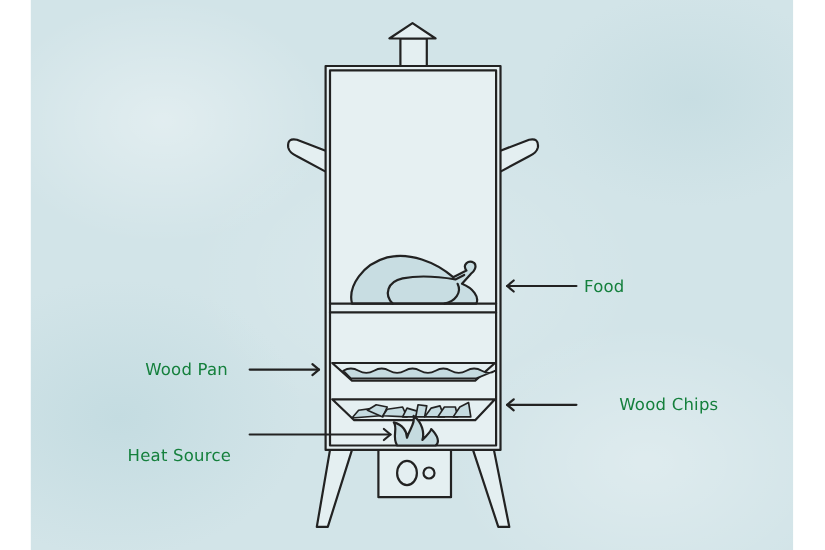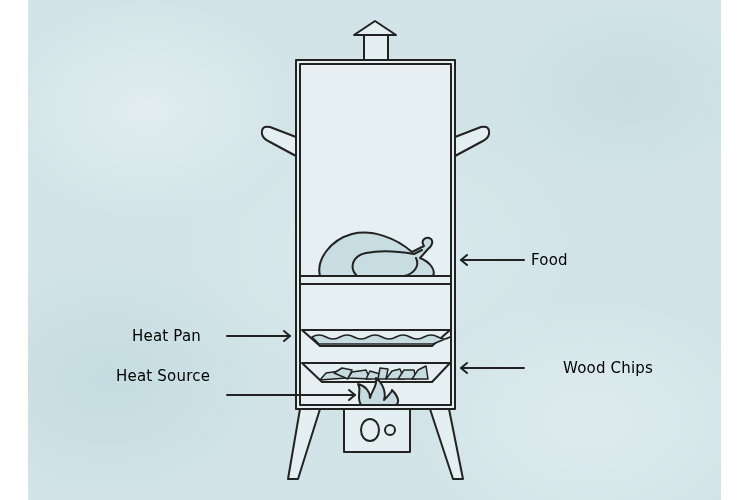--- a/index.html
+++ b/index.html
@@ -9,21 +9,21 @@
     background:
       radial-gradient(ellipse 220px 160px at 120px 110px, rgba(255,255,255,0.35), transparent 70%),
       radial-gradient(ellipse 260px 180px at 560px 420px, rgba(255,255,255,0.28), transparent 70%),
       radial-gradient(ellipse 200px 140px at 600px 90px, rgba(180,210,216,0.35), transparent 70%),
       radial-gradient(ellipse 240px 180px at 80px 380px, rgba(170,205,212,0.35), transparent 70%),
       radial-gradient(ellipse 300px 200px at 350px 250px, rgba(255,255,255,0.18), transparent 70%),
       #d2e4e8;
   }
   svg.diagram { position: absolute; left: 0; top: 0; }
   .label {
-    position: absolute; color: #000000; font-size: 15px; line-height: 18px;
+    position: absolute; color: #15803d; font-size: 15px; line-height: 18px;
     white-space: nowrap; letter-spacing: 0.2px;
   }
 </style>
 </head>
 <body>
 
 <div class="canvas"></div>
 
 <svg class="diagram" width="750" height="500" viewBox="0 0 750 500">
   <g stroke="#222" stroke-width="2" fill="none" stroke-linejoin="round" stroke-linecap="round">
@@ -105,15 +105,15 @@
       <polyline points="467,363 461,368 467,373"></polyline>
     </g>
     <g>
       <line x1="227" y1="395" x2="355" y2="395"></line>
       <polyline points="349,390 355,395 349,400"></polyline>
     </g>
   </g>
 </svg>
 
 <div class="label" style="left:531px; top:251px;">Food</div>
-<div class="label" style="left:132px; top:327px;">Heat Pan</div>
+<div class="label" style="left:132px; top:327px;">Wood Pan</div>
 <div class="label" style="left:563px; top:359px;">Wood Chips</div>
-<div class="label" style="left:116px; top:367px;text-align:right;">Heat Source</div>
+<div class="label" style="left:116px; top:405px;text-align:right;">Heat Source</div>
 
 </body></html>

